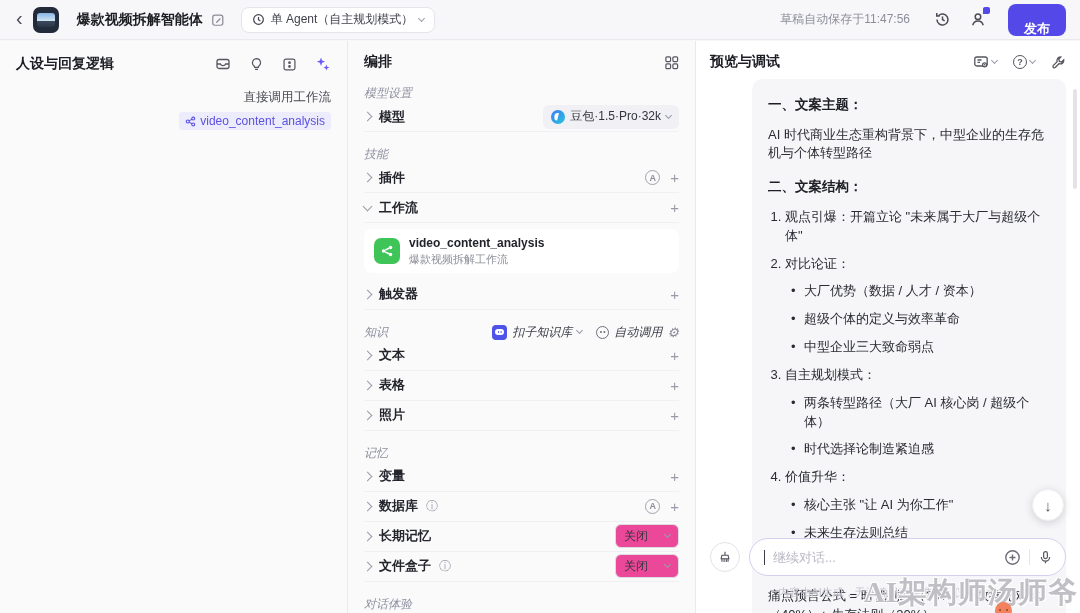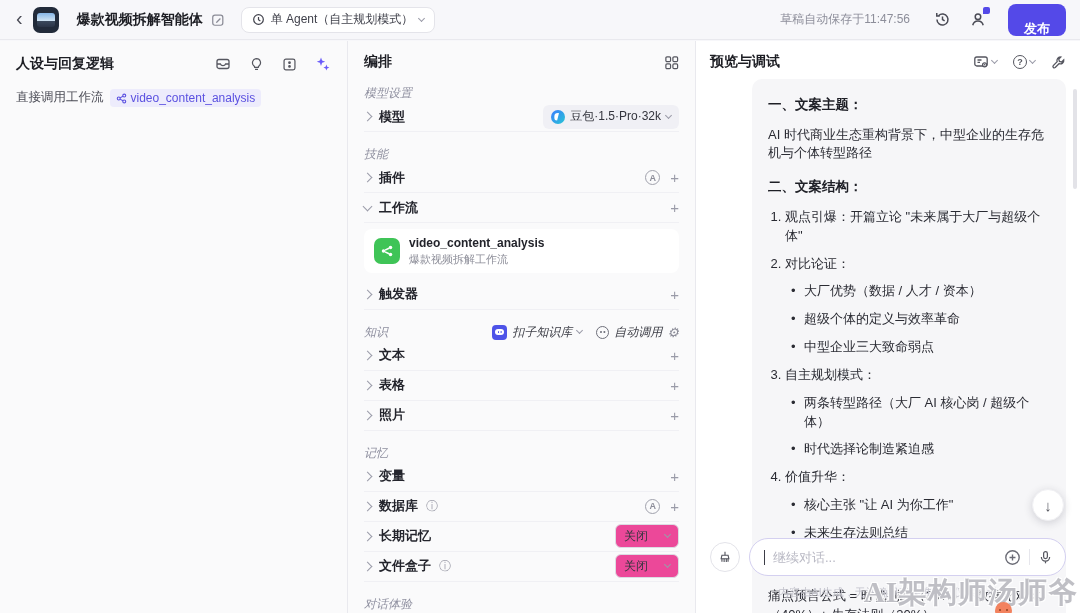--- a/index.html
+++ b/index.html
@@ -48,21 +48,21 @@
   .middle-panel{ width:348px; background:#fafafb; border-right:1px solid #e9e9ee; padding:12px 16px 8px; overflow:hidden; }
   .right-panel { flex:1; background:#ffffff; position:relative; padding:12px 14px; overflow:hidden; }
   .panel-head { display:flex; align-items:center; }
   .panel-title { font-size:14px; font-weight:700; color:#1d1e24; }
   .head-icons { margin-left:auto; display:flex; align-items:center; gap:18px; }
   .chev { width:7px; height:7px; border-right:1.5px solid #9a9ba8; border-bottom:1.5px solid #9a9ba8; display:inline-block; flex:0 0 auto; }
   .chev.right { transform:rotate(-45deg); }
   .chev.down  { transform:rotate(45deg); margin-top:-3px; }
   .chev.sm { width:5px; height:5px; }
   
-  .invoke-line { margin-top:16px; font-size:12.5px; color:#4a4b55; display:flex; align-items:flex-start; gap:6px; flex-wrap:wrap; }
+  .invoke-line { margin-top:16px; font-size:12.5px; color:#4a4b55; display:flex; align-items:flex-end; gap:6px; flex-wrap:wrap;flex-direction:column; }
   .wf-tag {
     display:inline-flex; align-items:center; gap:4px; background:#edecfc; color:#5b51e0;
     border-radius:4px; padding:2px 6px; font-size:12px; cursor:pointer;
   }
   
   .section-label { margin-top:14px; font-size:12px; color:#8f90a0; display:flex; align-items:center;font-style:italic; }
   .row {
     display:flex; align-items:center; gap:8px; height:30px;
     border-bottom:1px solid #f0f0f4; font-size:13px; font-weight:600; color:#23242c; cursor:pointer;
   }

